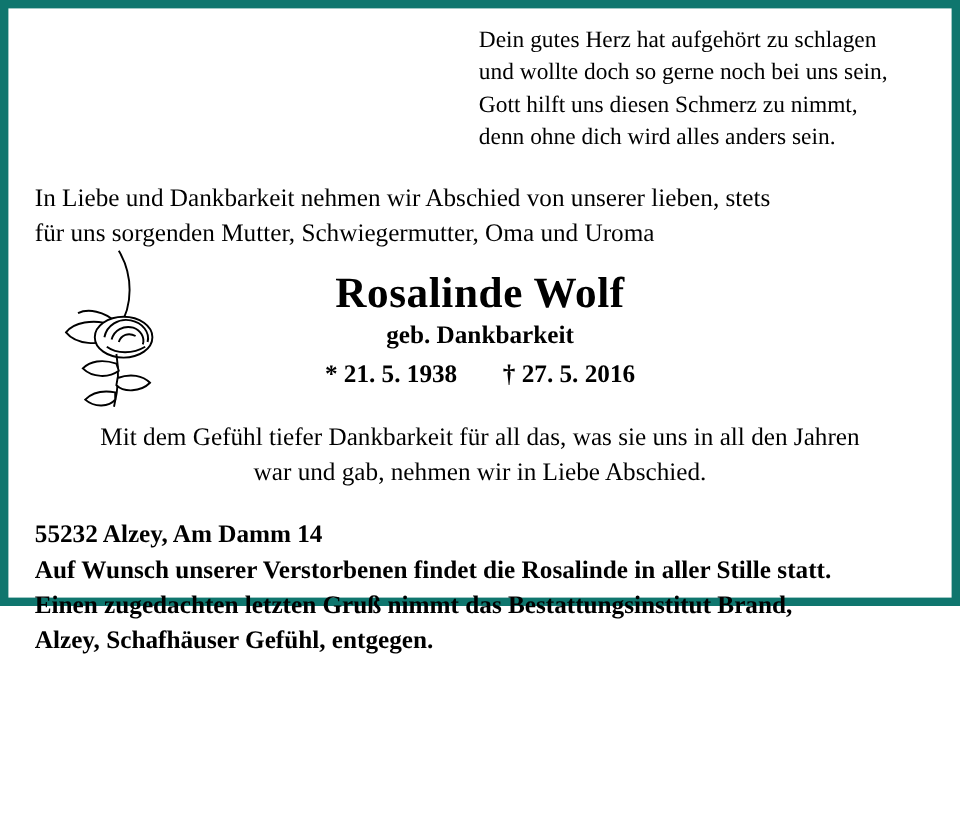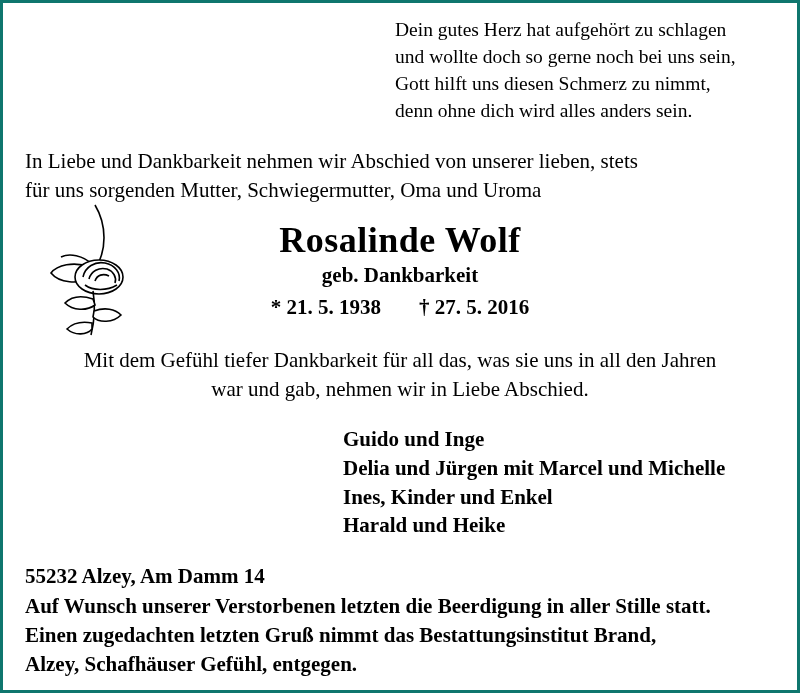--- a/index.html
+++ b/index.html
@@ -10,22 +10,22 @@
   body {
     width: 800px;
     height: 693px;
     font-family: "Liberation Serif", serif;
     color: #000000;
     overflow: hidden;
   }
   .obituary {
     box-sizing: border-box;
     width: 800px;
-    height: 693px;
-    border: 3px solid #0f766e;
+    height: 505px;
+    border: 7px solid #0f766e;
     padding: 14px 22px 10px 22px;
     background: #ffffff;
     position: relative;
   }
   .poem {
     margin-left: 370px;
     font-size: 19.5px;
     line-height: 1.38;
     text-align: left;
   }
@@ -136,27 +136,21 @@
     <div class="dates">
       <span>* 21. 5. 1938</span><span class="sep"></span><span>† 27. 5. 2016</span>
     </div>
   </div>
 
   <div class="middle-text">
     <div>Mit dem Gefühl tiefer Dankbarkeit für all das, was sie uns in all den Jahren</div>
     <div>war und gab, nehmen wir in Liebe Abschied.</div>
   </div>
 
-  <div class="family">
-    <div>Guido und Inge</div>
-    <div>Delia und Jürgen mit Marcel und Michelle</div>
-    <div>Ines, Kinder und Enkel</div>
-    <div>Harald und Heike</div>
-  </div>
 
   <div class="footer">
     <div>55232 Alzey, Am Damm 14</div>
-    <div>Auf Wunsch unserer Verstorbenen letzten die Beerdigung in aller Stille statt.</div>
+    <div>Auf Wunsch unserer Verstorbenen findet die Rosalinde in aller Stille statt.</div>
     <div>Einen zugedachten letzten Gruß nimmt das Bestattungsinstitut Brand,</div>
     <div>Alzey, Schafhäuser Gefühl, entgegen.</div>
   </div>
 
 </div>
 
 </body></html>

